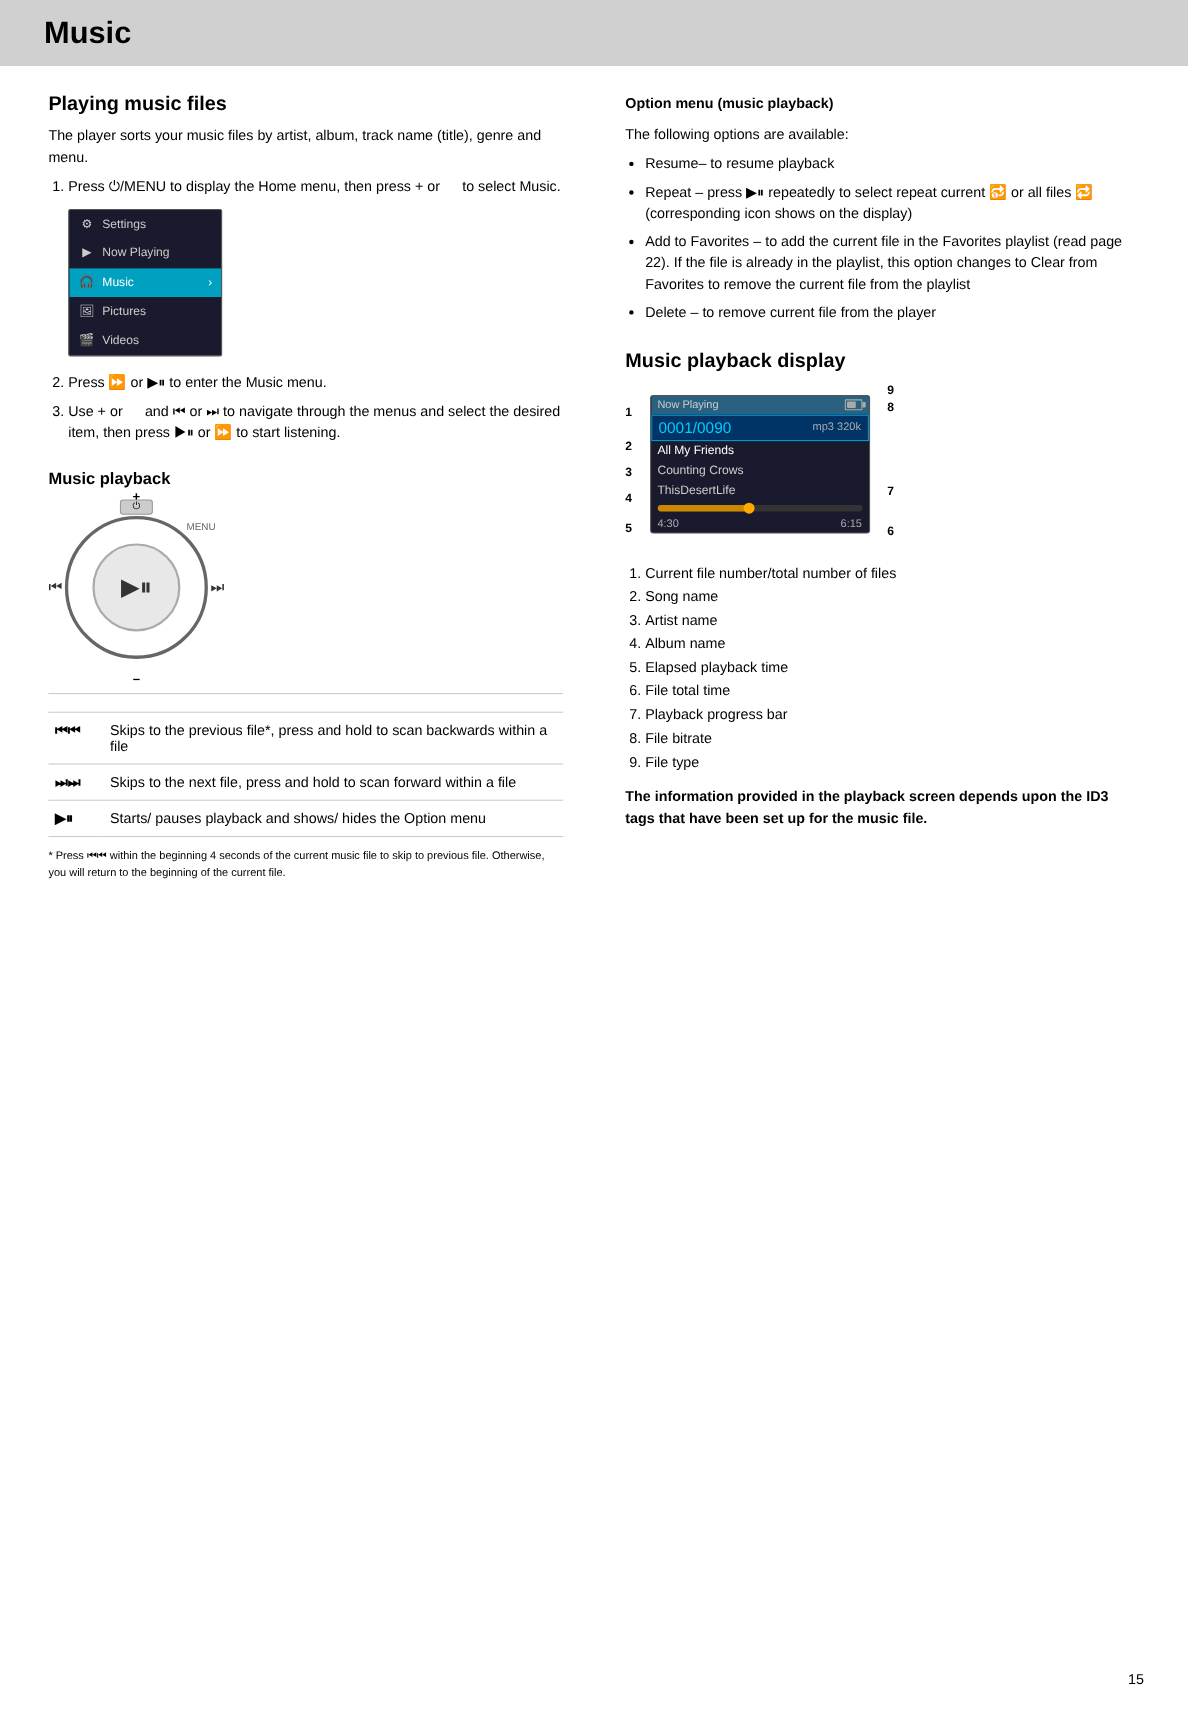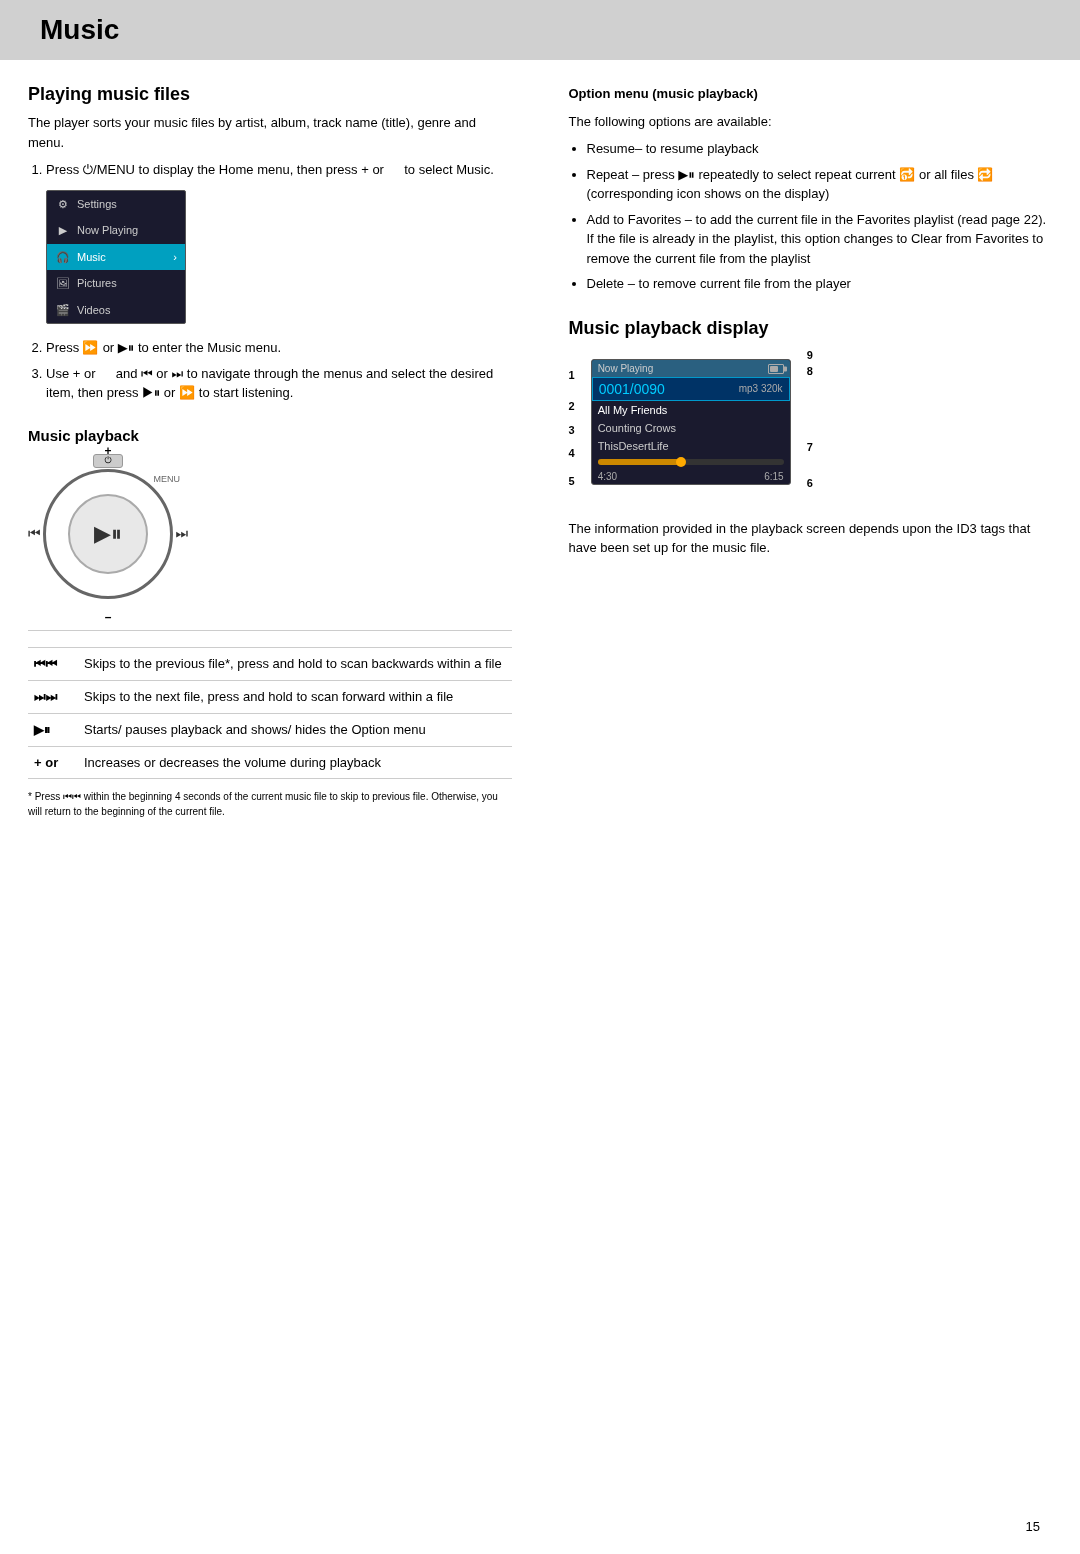--- a/index.html
+++ b/index.html
@@ -19,21 +19,21 @@
       margin-bottom: 24px;
     }
     .page-header h1 {
       font-size: 28px;
       font-weight: bold;
       color: #000;
     }
 
     .page-content {
       display: flex;
-      padding: 0 28px;
+      padding: 0 44px;
       gap: 57px;
     }
 
     .left-col {
       flex: 1;
       max-width: 490px;
     }
 
     .right-col {
       flex: 1;
@@ -427,24 +427,20 @@
             <td>Skips to the previous file*, press and hold to scan backwards within a file</td>
           </tr>
           <tr>
             <td class="ctrl-symbol">⏭⏭</td>
             <td>Skips to the next file, press and hold to scan forward within a file</td>
           </tr>
           <tr>
             <td class="ctrl-symbol">▶⏸</td>
             <td>Starts/ pauses playback and shows/ hides the Option menu</td>
           </tr>
-          <tr>
-            <td class="ctrl-symbol">+ or</td>
-            <td>Increases or decreases the volume during playback</td>
-          </tr>
         </tbody>
       </table>
 
       <p class="footnote">* Press ⏮⏮ within the beginning 4 seconds of the current music file to skip to previous file. Otherwise, you will return to the beginning of the current file.</p>
     </div>
   </div>
 
   <div class="right-col">
 
     <div class="section">
@@ -505,19 +501,30 @@
         </div>
 
         <div style="display:flex;flex-direction:column;font-size:11px;font-weight:bold;">
           <span style="margin-bottom:4px;">9</span>
           <span style="margin-bottom:4px;">8</span>
           <span style="margin-top:60px;">7</span>
           <span style="margin-top:24px;">6</span>
         </div>
       </div>
 
-
-      <p style="margin-top:24px;">The information provided in the playback screen depends upon the ID3 tags that have been set up for the music file.</p>
+      <ol class="numbered-list">
+        <li>Current file number/total number of files</li>
+        <li>Song name</li>
+        <li>Artist name</li>
+        <li>Album name</li>
+        <li>Elapsed playback time</li>
+        <li>File total time</li>
+        <li>Playback progress bar</li>
+        <li>File bitrate</li>
+        <li>File type</li>
+      </ol>
+
+      <p style="margin-top:12px;font-weight:bold;">The information provided in the playback screen depends upon the ID3 tags that have been set up for the music file.</p>
     </div>
   </div>
 </div>
 
 <div class="page-number">15</div>
 
 </body></html>

